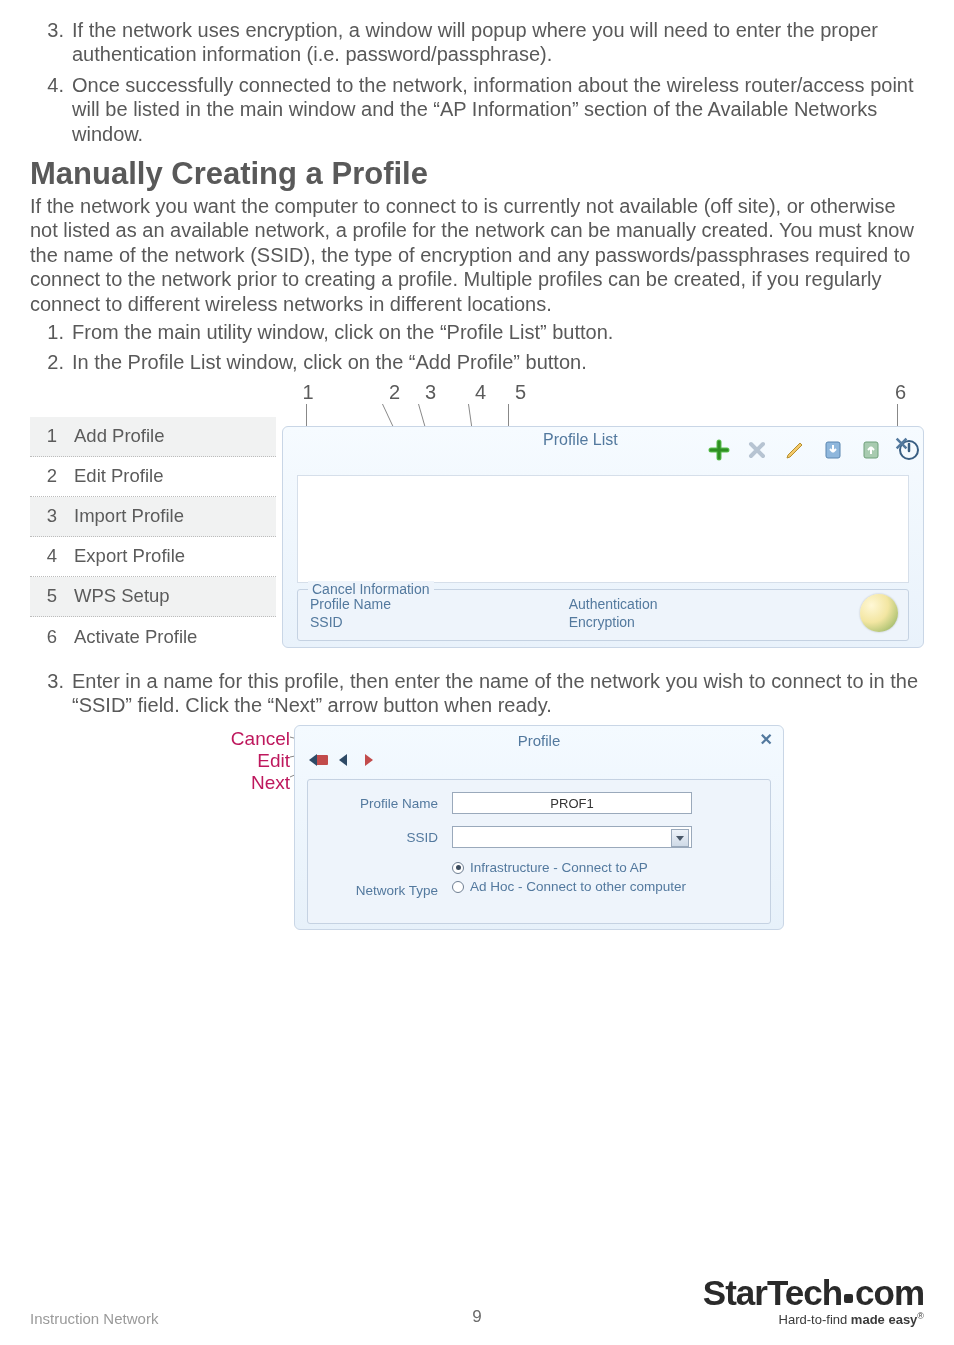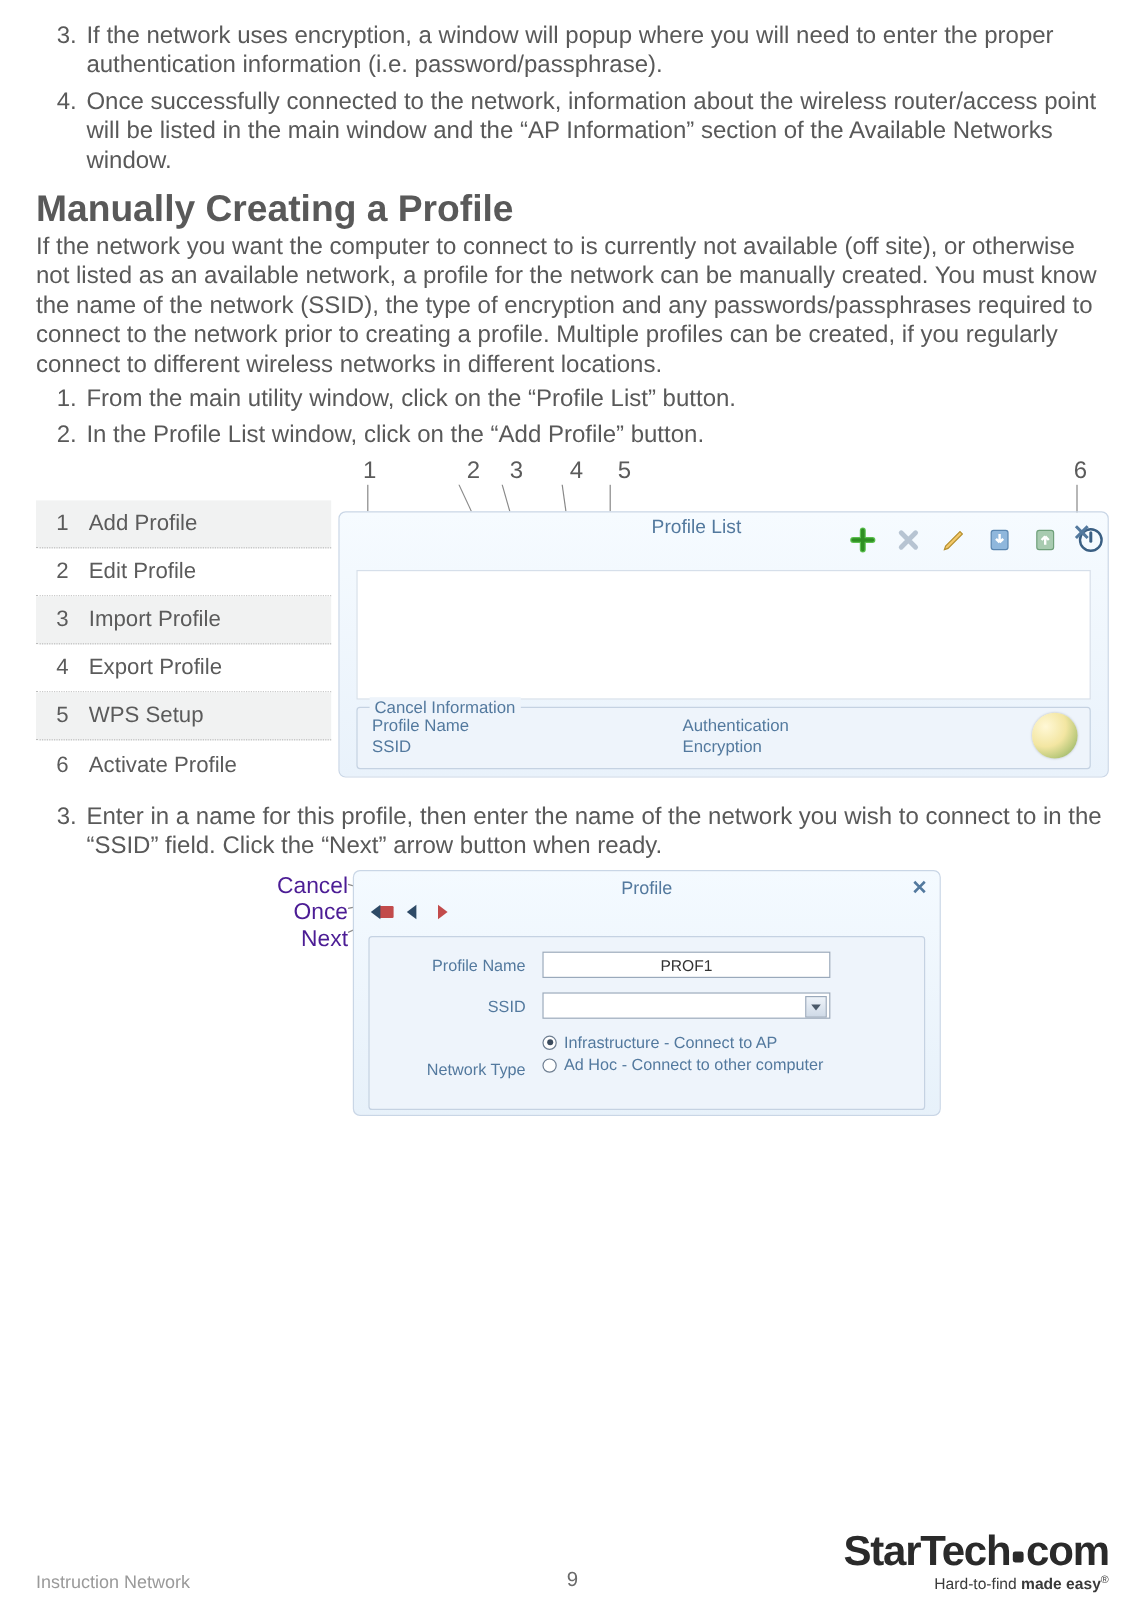--- a/index.html
+++ b/index.html
@@ -171,21 +171,21 @@
   .diagram2 {
     display: flex;
     align-items: flex-start;
     justify-content: center;
     margin-top: 8px;
   }
   .d2-labels {
     width: 120px;
     text-align: right;
     font-size: 19px;
-    color: #4c1d95;
+    color: #be185d;
     padding-top: 4px;
     margin-right: 4px;
     line-height: 1.0;
   }
   .d2-labels div { margin-bottom: 3px; }
 
   .d2-panel-wrap { position: relative; }
   .d2-lines {
     position: absolute;
     left: -4px;
@@ -451,21 +451,21 @@
 </div>
 
 <div class="para-item">
   <div class="num">3.</div>
   <div class="txt">Enter in a name for this profile, then enter the name of the network you wish to connect to in the “SSID” field.  Click the “Next” arrow button when ready.</div>
 </div>
 
 <div class="diagram2">
   <div class="d2-labels">
     <div>Cancel</div>
-    <div>Once</div>
+    <div>Edit</div>
     <div>Next</div>
   </div>
   <div class="d2-panel-wrap">
     <svg class="d2-lines" width="70" height="60">
       <line x1="0" y1="4" x2="22" y2="10" stroke="#888" stroke-width="1"></line>
       <line x1="0" y1="24" x2="40" y2="16" stroke="#888" stroke-width="1"></line>
       <line x1="0" y1="44" x2="58" y2="18" stroke="#888" stroke-width="1"></line>
       <line x1="28" y1="48" x2="90" y2="60" stroke="#888" stroke-width="1"></line>
     </svg>
     <div class="d2-panel">

